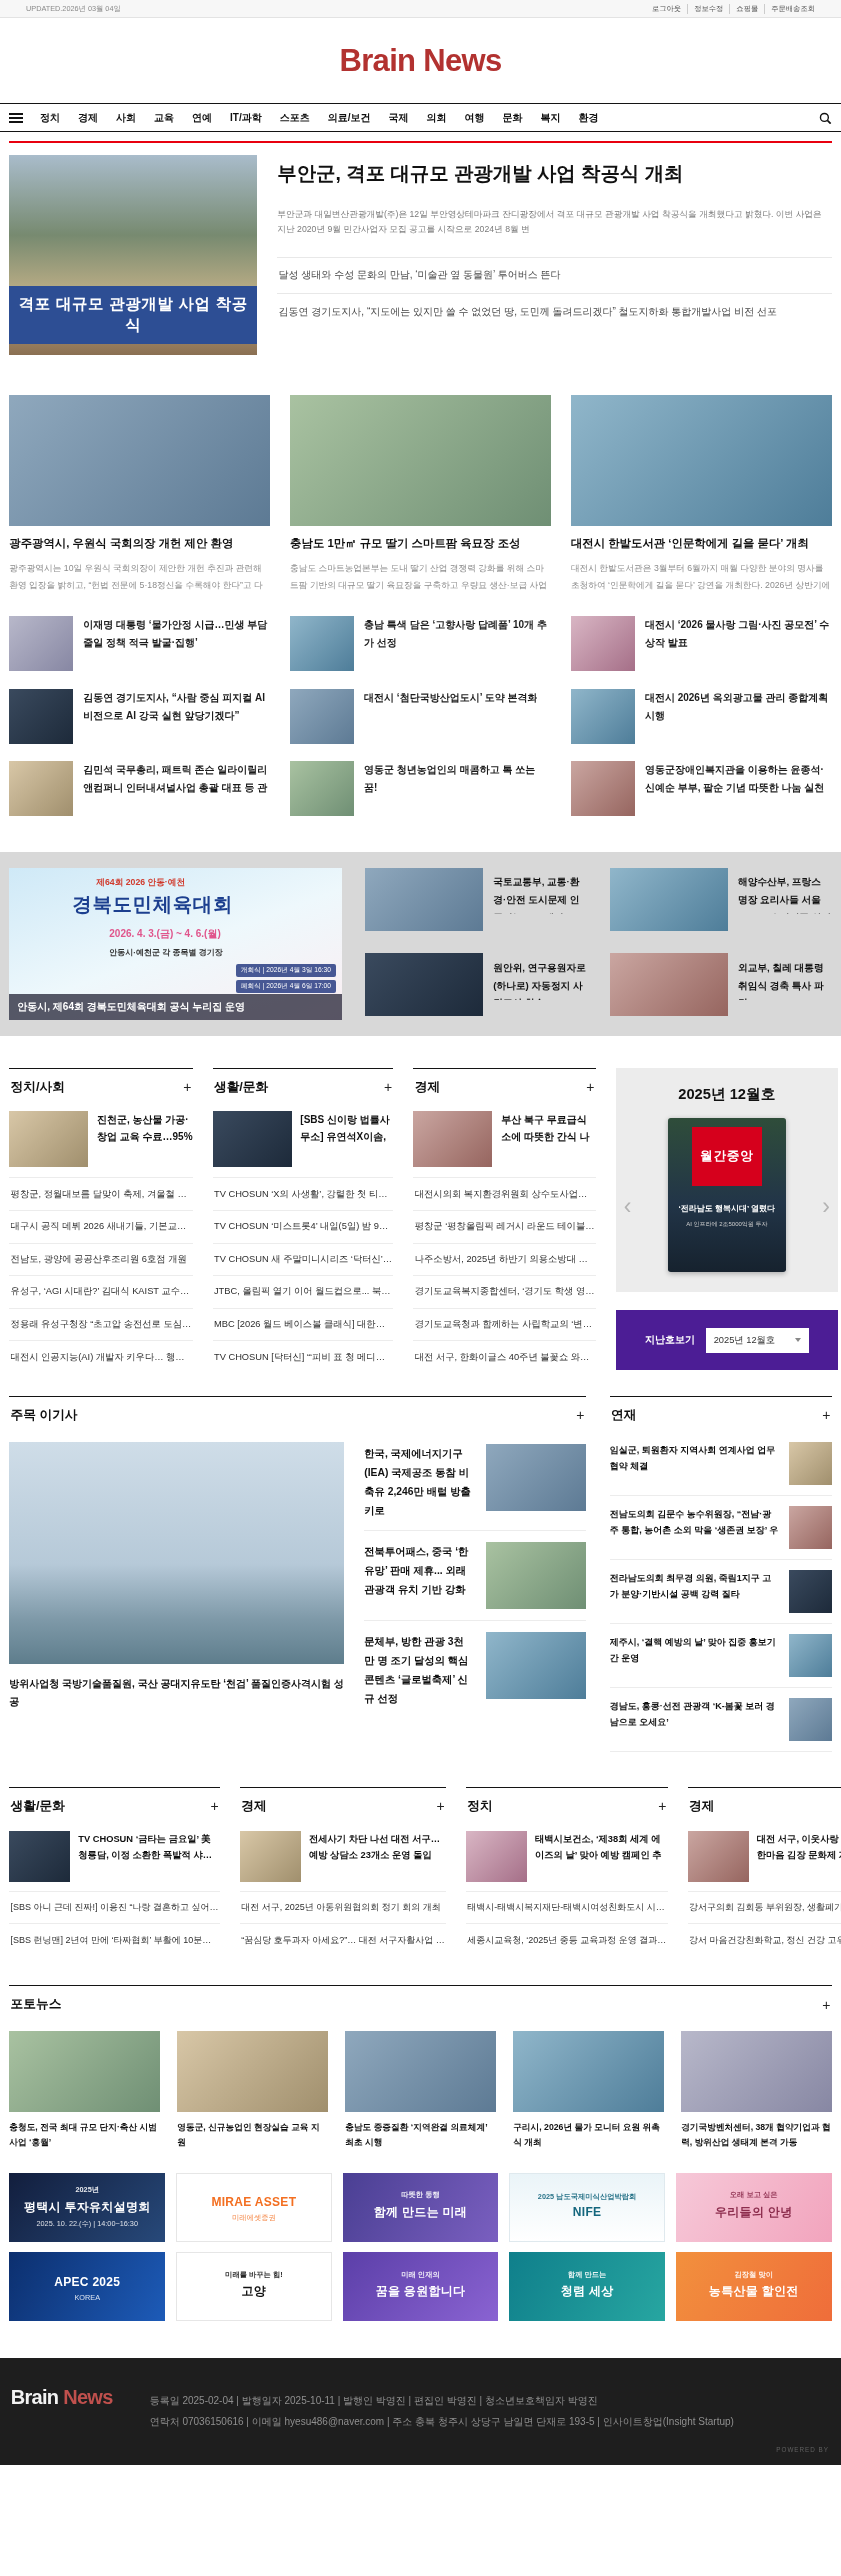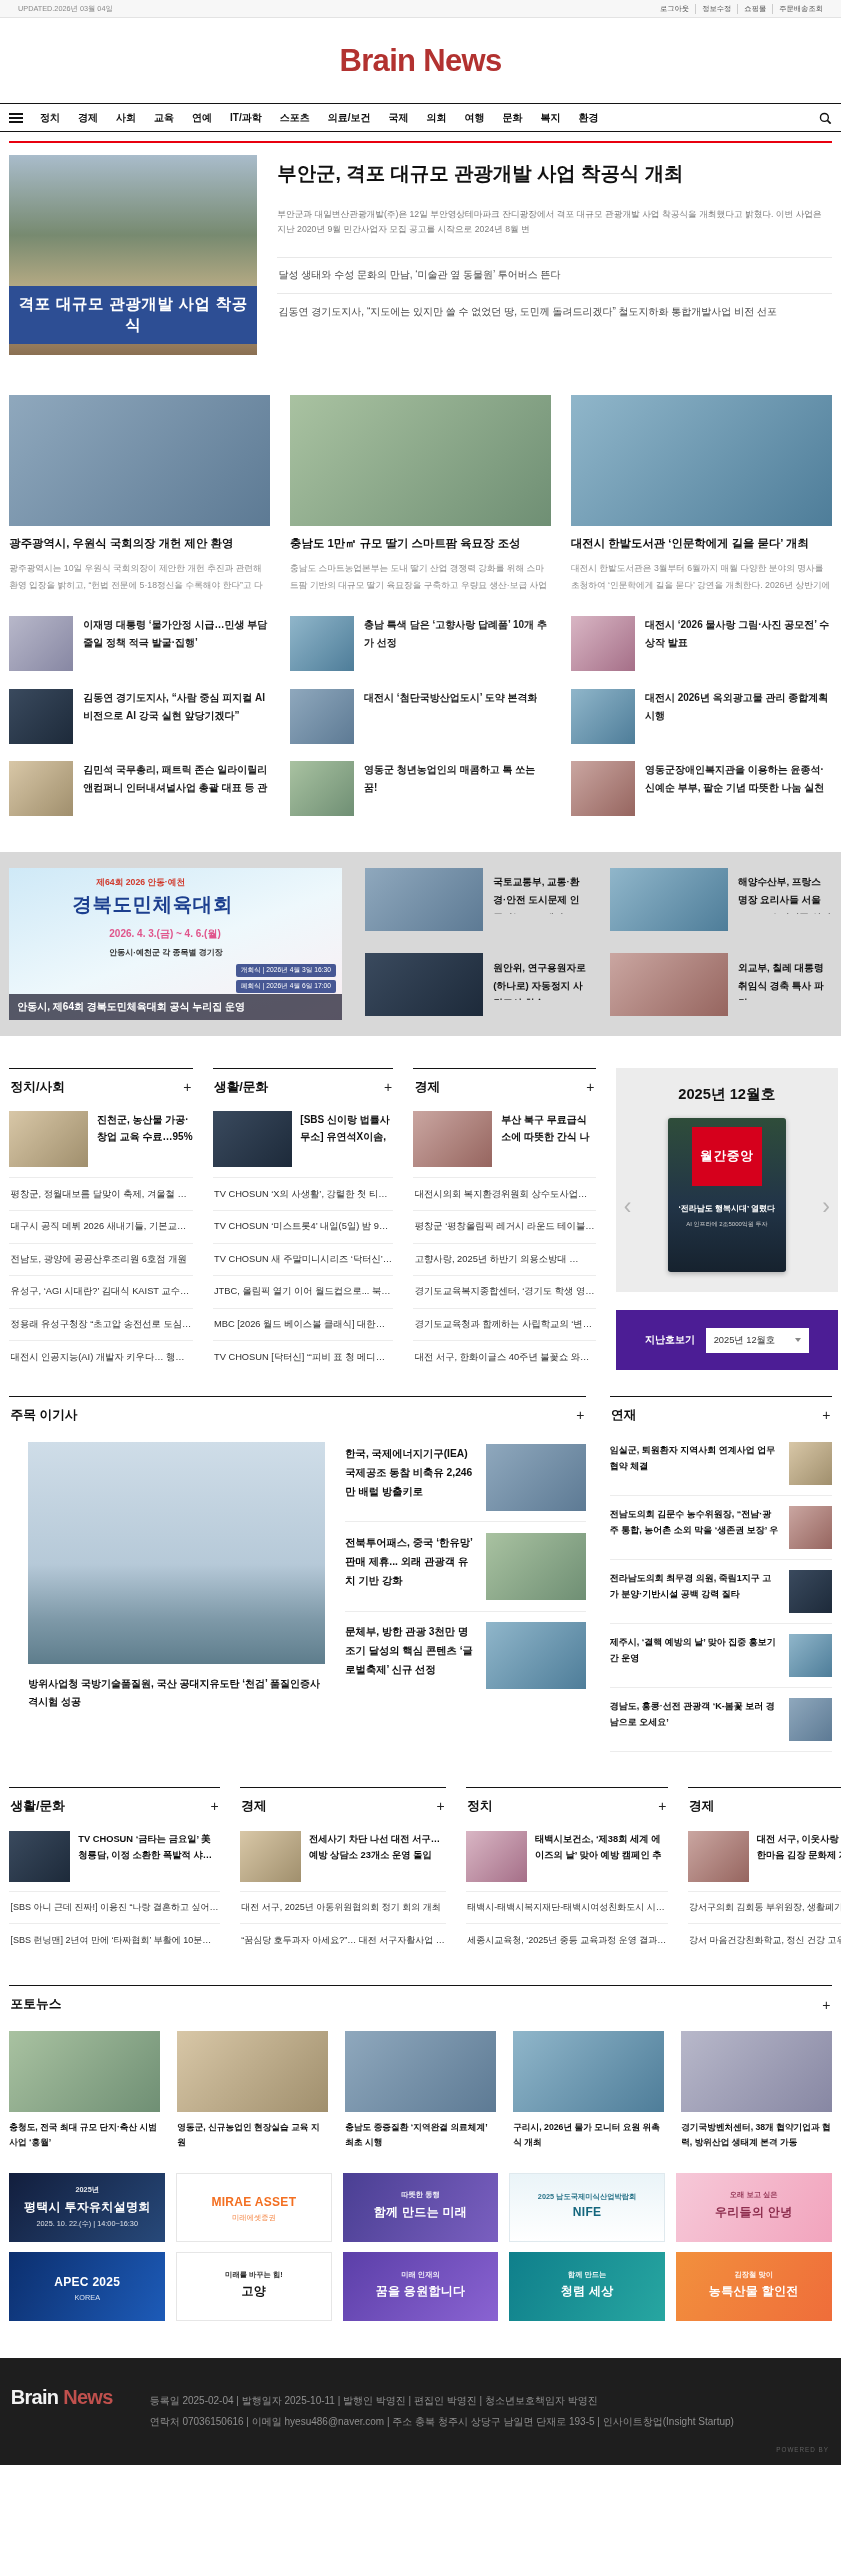--- a/index.html
+++ b/index.html
@@ -1,18 +1,18 @@
 <!DOCTYPE html>
 <html style="font-size:10.7px"><head>
 <meta charset="utf-8">
 <style>
   html,body{margin:0;padding:0;background:#fff;}
   body{width:841px;font-family:"Liberation Sans","DejaVu Sans",sans-serif;color:#111;}
   
-  .topbar{display:flex;justify-content:space-between;align-items:center;height:17.4px;background:#f7f7f7;border-bottom:0.7px solid #e3e3e3;padding:0 18px;font-size:7.3px;color:#8a8a8a;}
+  .topbar{display:flex;justify-content:space-between;align-items:center;height:17.4px;background:#f7f7f7;border-bottom:0.7px solid #e3e3e3;padding:0 26px;font-size:7.3px;color:#8a8a8a;}
   .toplinks{display:flex;align-items:center;}
   .toplinks .tl{color:#555;font-size:7.3px;cursor:pointer;}
   .toplinks .tl + .tl{border-left:0.7px solid #ccc;padding-left:6px;margin-left:6px;}
   
   .logo-wrap{text-align:center;padding:25px 0 24px;}
   .logo{font-size:31px;font-weight:800;color:#b23230;letter-spacing:-0.7px;cursor:pointer;}
   
   .nav{border-top:1.3px solid #141414;border-bottom:0.7px solid #141414;height:27px;display:flex;align-items:center;padding:0 9.3px;}
   .hamburger{width:13.4px;margin-right:17.4px;cursor:pointer;}
   .hamburger span{display:block;height:1.3px;background:#111;margin:2.7px 0;}
@@ -70,21 +70,21 @@
   .mag-sub{color:#cfcfcf;font-size:6px;margin-top:5.3px;padding:0 6.7px;}
   .mag-arrow{position:absolute;top:127px;font-size:23px;color:#b3b3b3;cursor:pointer;line-height:1;}
   .ar-l{left:8px;} .ar-r{right:8px;}
   .archive{margin-top:18.7px;background:#4c1d95;display:flex;align-items:center;justify-content:center;gap:10.7px;padding:17.4px 6.7px;}
   .archive-label{color:#fff;font-weight:800;font-size:10px;}
   .archive-select{background:#fff;font-size:9.3px;color:#333;padding:6px 8px;display:flex;align-items:center;gap:14.7px;cursor:pointer;min-width:87px;justify-content:space-between;}
   .caret{width:0;height:0;border-left:3.3px solid transparent;border-right:3.3px solid transparent;border-top:4px solid #888;}
   
   .focus-row{display:grid;grid-template-columns:1fr 222px;gap:24px;padding:20px 9.3px 23px;}
   .focus-content{display:flex;gap:20px;padding-top:10.7px;}
-  .focus-main{width:297px;flex:none;cursor:pointer;margin-left:19px;}
+  .focus-main{width:335px;flex:none;cursor:pointer;}
   .focus-img{height:222px;background:linear-gradient(180deg,#cfdde8 0%,#b6c9d8 55%,#7e99a8 80%,#5e7d8c 100%);}
   .focus-cap{font-size:10px;font-weight:700;line-height:1.85;margin-top:10.7px;}
   .focus-list{flex:1;min-width:0;}
   .f-item{display:flex;justify-content:space-between;gap:12px;padding:10.7px 0;border-bottom:0.7px solid #ececec;cursor:pointer;}
   .f-item:first-child{padding-top:1.3px;}
   .f-item:last-child{border-bottom:none;}
   .f-title{font-size:10.3px;font-weight:700;line-height:1.85;}
   .f-thumb{width:100px;height:67px;flex:none;}
   .s-item{display:flex;justify-content:space-between;gap:9.3px;padding:10px 0;border-bottom:0.7px solid #ececec;cursor:pointer;}
   .s-item:first-child{padding-top:2.7px;}
@@ -311,21 +311,21 @@
     <div class="sec-head">
       <span class="sec-title">경제</span>
       <span class="plus">+</span>
     </div>
     <div class="feat">
         <div class="feat-thumb ph6"></div>
         <div class="feat-title">부산 북구 무료급식소에 따뜻한 간식 나눔 행렬 이어져</div>
       </div>
     <div class="sec-item">대전시의회 복지환경위원회 상수도사업…</div>
     <div class="sec-item">평창군 ‘평창올림픽 레거시 라운드 테이블…</div>
-    <div class="sec-item">고향사랑, 2025년 하반기 의용소방대 …</div>
+    <div class="sec-item">나주소방서, 2025년 하반기 의용소방대 …</div>
     <div class="sec-item">경기도교육복지종합센터, ‘경기도 학생 영…</div>
     <div class="sec-item">경기도교육청과 함께하는 사립학교의 ‘변…</div>
     <div class="sec-item">대전 서구, 한화이글스 40주년 불꽃쇼 와…</div>
   </div>
 
   <div>
     <div class="mag-box">
       <div class="mag-title">2025년 12월호</div>
       <span class="mag-arrow ar-l">‹</span>
       <div class="mag-cover">

